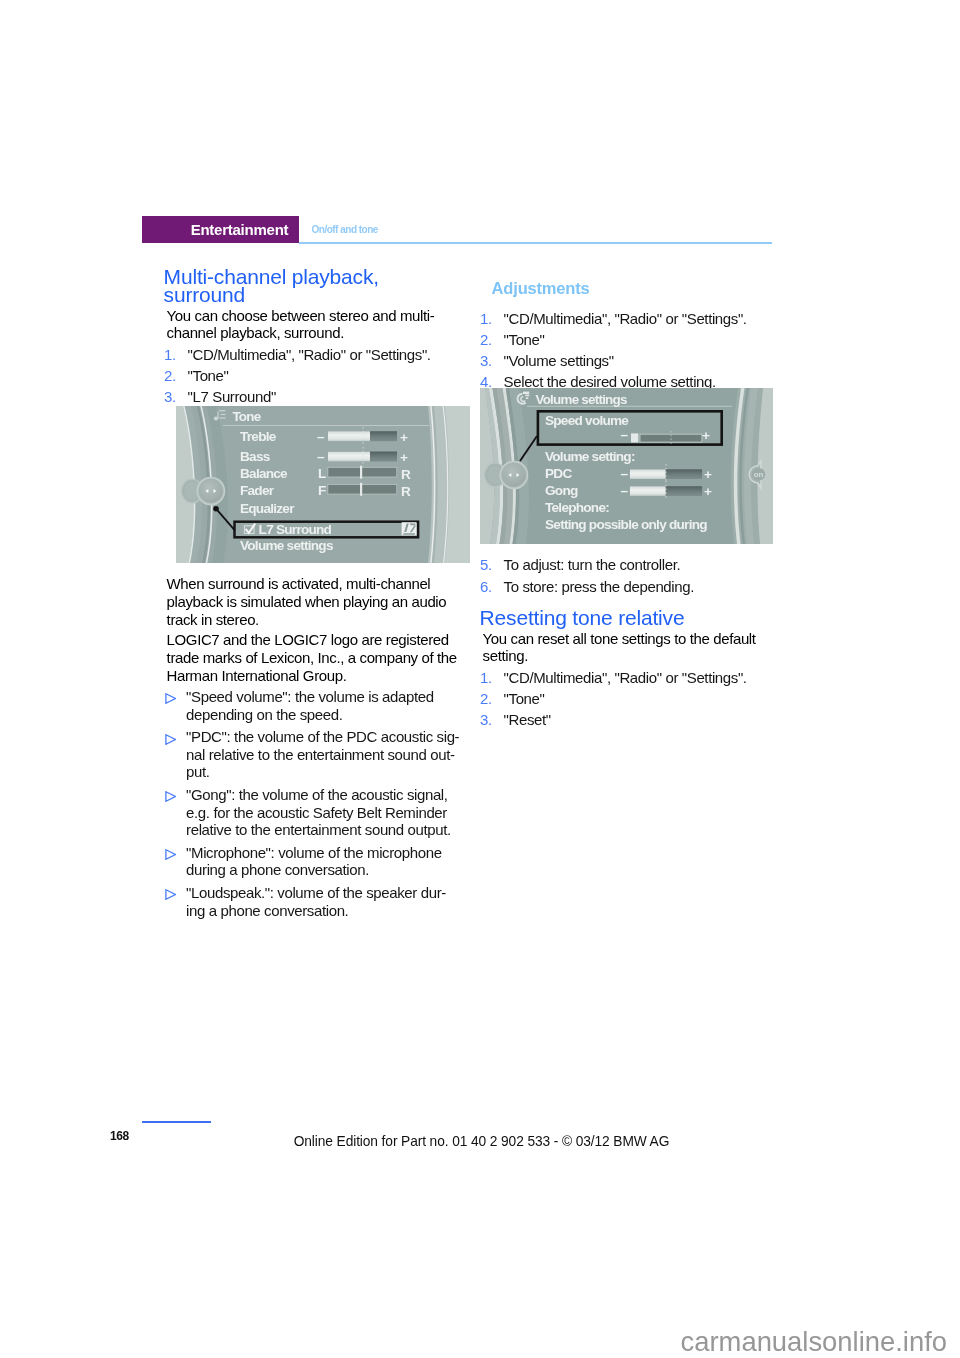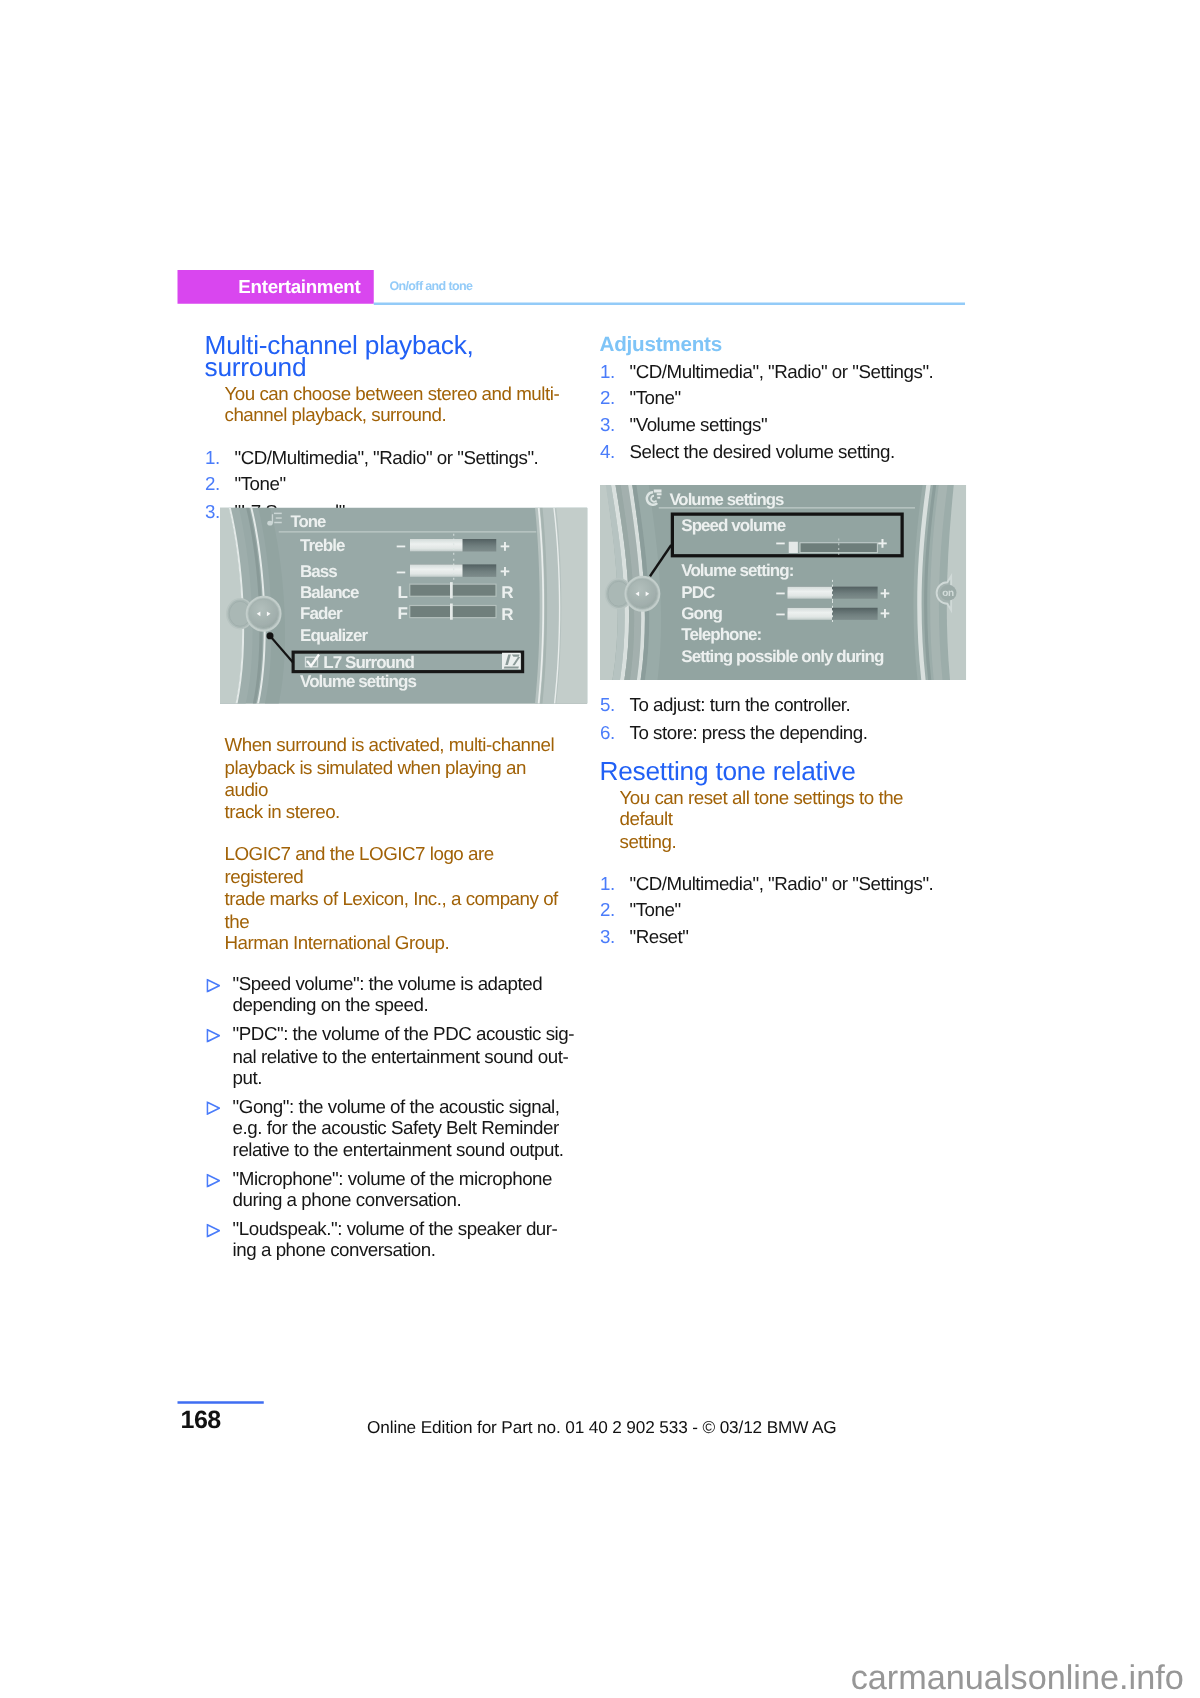--- a/index.html
+++ b/index.html
@@ -2,38 +2,38 @@
 <html><head>
 <meta charset="utf-8">
 <title>BMW Manual Page 168</title>
 <style>
   html,body{margin:0;padding:0;}
   body{width:960px;height:1358px;background:#ffffff;font-family:"Liberation Sans",sans-serif;-webkit-font-smoothing:antialiased;}
   .page{position:relative;width:960px;height:1358px;overflow:hidden;background:#fff;}
 
   
   .hdr{position:absolute;left:141.5px;top:215.7px;width:631px;height:28px;}
-  .hdr-tab{position:absolute;left:0;top:0;width:157.8px;height:27.1px;background:#d946ef;}
+  .hdr-tab{position:absolute;left:0;top:0;width:157.8px;height:27.1px;background:#701a75;}
   .hdr-tab span{position:absolute;left:0;right:11px;top:6.2px;text-align:right;color:#fff;
       font-weight:bold;font-size:15px;letter-spacing:-0.25px;line-height:15px;}
   .hdr-sub{position:absolute;left:170px;top:6.2px;color:#93cbf8;font-weight:bold;font-size:10px;
       letter-spacing:-0.5px;line-height:15px;}
   .hdr-rule{position:absolute;left:157.8px;top:26.3px;width:473.2px;height:1.7px;background:#93cbf8;}
 
   
   .col{position:absolute;width:300px;}
   .col .lines{display:block;white-space:nowrap;}
   .col-left{left:163.6px;top:268px;}
   .col-left2{left:163.6px;top:572px;}
   .col-right{left:479.6px;top:268px;}
   .col-right2{left:479.6px;top:553px;}
 
   h2.h-blue{margin:0;color:#2160f5;font-size:21px;font-weight:normal;line-height:17.8px;letter-spacing:-0.18px;}
-  h2.h-light{margin:0;color:#7ec4f7;font-size:16.5px;font-weight:bold;line-height:17.8px;letter-spacing:-0.18px;}
-  p.body{margin:16px;color:#a16207;font-size:15px;line-height:17.8px;letter-spacing:-0.38px;}
+  h2.h-light{margin:12px;color:#7ec4f7;font-size:16.5px;font-weight:bold;line-height:17.8px;letter-spacing:-0.18px;}
+  p.body{margin:3px;color:#000000;font-size:15px;line-height:17.8px;letter-spacing:-0.38px;}
 
   ol.steps{margin:0;padding:0;list-style:none;counter-reset:s;}
   ol.steps > li{position:relative;padding-left:24px;color:#161616;font-size:15px;line-height:17.8px;
       letter-spacing:-0.38px;margin-top:3.4px;}
   ol.steps > li::before{content:counter(s) ".";counter-increment:s;position:absolute;left:0.5px;top:0;
       color:#4a7cfa;font-size:15px;letter-spacing:-0.38px;}
 
   ul.bullets{margin:0;padding:0;list-style:none;}
   ul.bullets > li{position:relative;padding-left:22.5px;color:#161616;font-size:15px;line-height:17.8px;
       letter-spacing:-0.38px;margin-top:4.5px;}
@@ -43,21 +43,21 @@
   .shot{position:absolute;overflow:hidden;filter:blur(0.5px) contrast(0.95) saturate(0.97);}
   .shot-left{left:164px;top:406px;width:294px;height:157px;margin-left:12px;}
   .shot-right{left:480px;top:388px;width:293px;height:156px;}
   text.sc{font-family:"Liberation Sans",sans-serif;font-size:13.6px;font-weight:bold;fill:#f2f6f5;letter-spacing:-0.75px;}
   text.st{font-size:13.4px;letter-spacing:-0.75px;}
   text.sg{letter-spacing:0;}
   text.sb{font-size:8px;letter-spacing:-0.3px;fill:#d7e1df;}
 
   
   .f-rule{position:absolute;left:141.5px;top:1121.4px;width:69px;height:1.8px;background:#3f6ef2;}
-  .f-page{position:absolute;left:110px;top:1127.5px;width:101px;text-align:center;font-size:20px;
+  .f-page{position:absolute;left:110px;top:1127.5px;width:101px;text-align:left;font-size:12px;
       font-weight:bold;color:#111;letter-spacing:-0.4px;line-height:16px;}
   .f-edition{position:absolute;left:0;top:1135px;width:963px;text-align:center;font-size:13.75px;
       color:#111;letter-spacing:-0.1px;line-height:14px;}
   .watermark{position:absolute;left:0;top:1326px;width:947px;text-align:right;font-size:27.4px;
       color:#979797;letter-spacing:0;line-height:32px;}
 </style>
 </head>
 <body>
 
 <div class="page">

